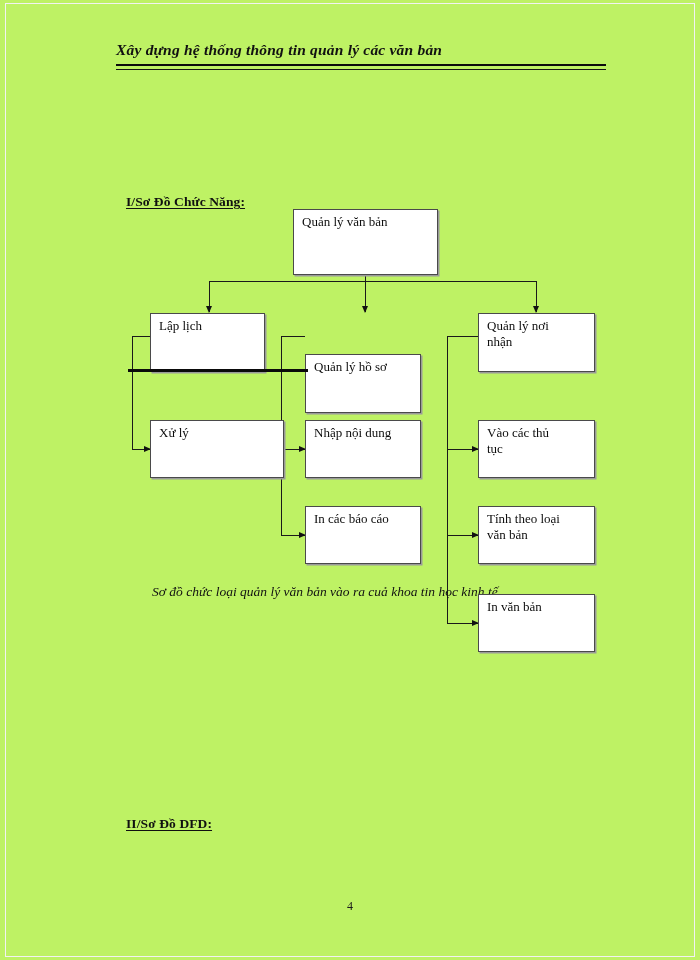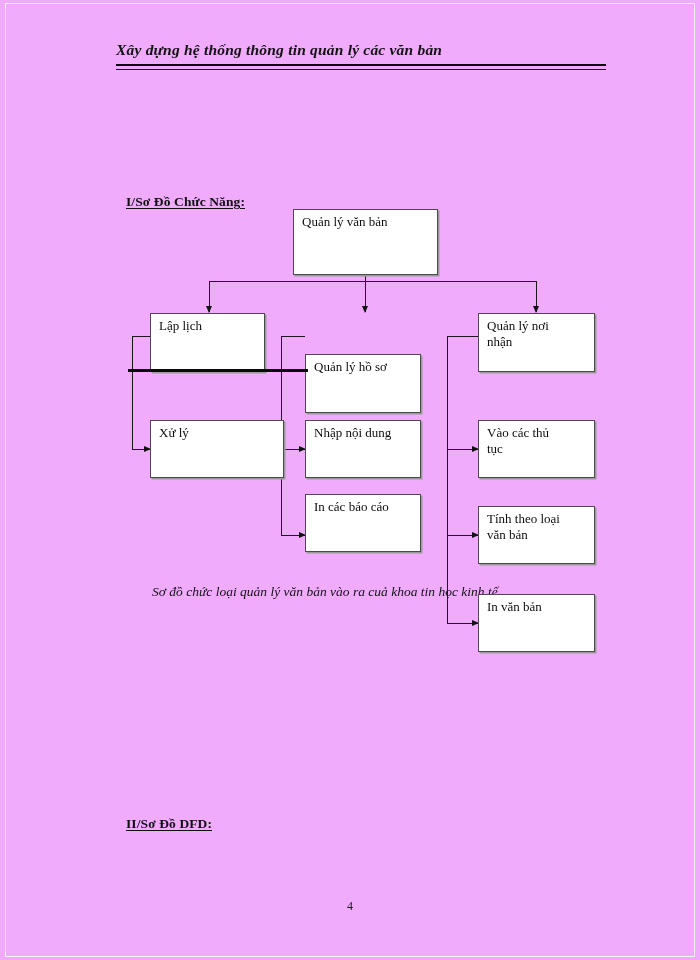--- a/index.html
+++ b/index.html
@@ -7,21 +7,21 @@
   body{
     width:700px;height:960px;position:relative;overflow:hidden;
     font-family:"Liberation Serif","DejaVu Serif",serif;
     color:#000;
     -webkit-font-smoothing:none;
   }
 
   
   #page{
     position:absolute;left:0;top:0;width:700px;height:960px;
-    background:#f0abfc;
+    background:#bef264;
   }
   #page-edge{
     position:absolute;left:6px;top:4px;width:688px;height:952px;
     box-shadow:0 0 0 1px #f2f2f2;
     pointer-events:none;
   }
 
   
   #header{
     position:absolute;left:116px;top:40px;width:490px;height:34px;
@@ -184,21 +184,21 @@
 
     <div class="node" style="left:305px;top:420px;width:116px;height:58px;">
       <div class="node-label">Nhập nội dung</div>
     </div>
 
     <div class="node" style="left:478px;top:420px;width:117px;height:58px;">
       <div class="node-label">Vào các thủ
 tục</div>
     </div>
 
-    <div class="node" style="left:305px;top:494px;width:116px;height:58px;">
+    <div class="node" style="left:305px;top:506px;width:116px;height:58px;">
       <div class="node-label">In các báo cáo</div>
     </div>
 
     <div class="node" style="left:478px;top:506px;width:117px;height:58px;">
       <div class="node-label">Tính theo loại
 văn bản</div>
     </div>
 
     <div class="node" style="left:478px;top:594px;width:117px;height:58px;z-index:7;">
       <div class="node-label">In văn bản</div>

